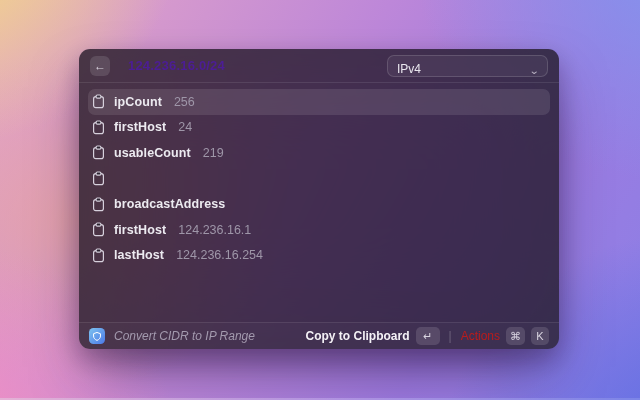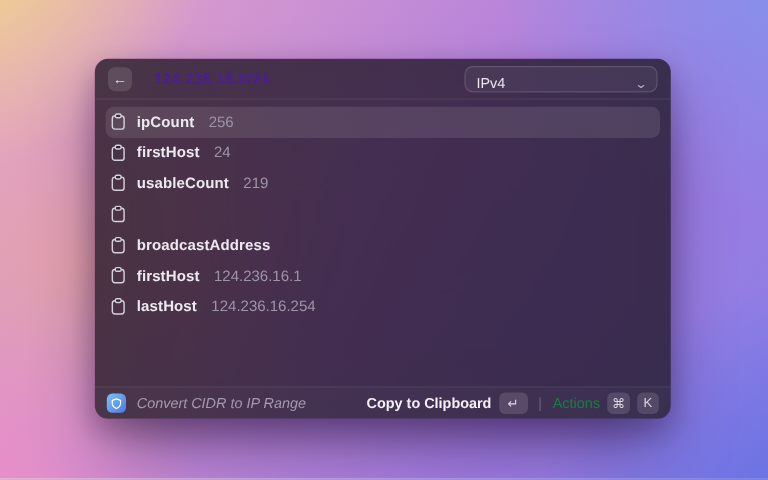--- a/index.html
+++ b/index.html
@@ -73,21 +73,21 @@
   .footer-right { margin-left: auto; display: flex; align-items: center; gap: 6px; }
   .primary-label { font-size: 12px; font-weight: 700; color: #f4f1f6; }
   .key {
     height: 18px; min-width: 18px; padding: 0 4px; border-radius: 5px;
     background: rgba(255,255,255,0.13);
     display: flex; align-items: center; justify-content: center;
     font-size: 11px; color: #d9d4e0;
   }
   .key.wide { min-width: 24px; }
   .vsep { color: rgba(255,255,255,0.22); font-size: 12px; margin: 0 3px; }
-  .actions-label { font-size: 12px; font-weight: 500; color: #15803d; }
+  .actions-label { font-size: 12px; font-weight: 500; color: #b91c1c; }
 </style>
 </head>
 <body>
 
 <div class="window">
 
   <div class="header">
     <div class="back-btn">
       <span>←</span>
     </div>

